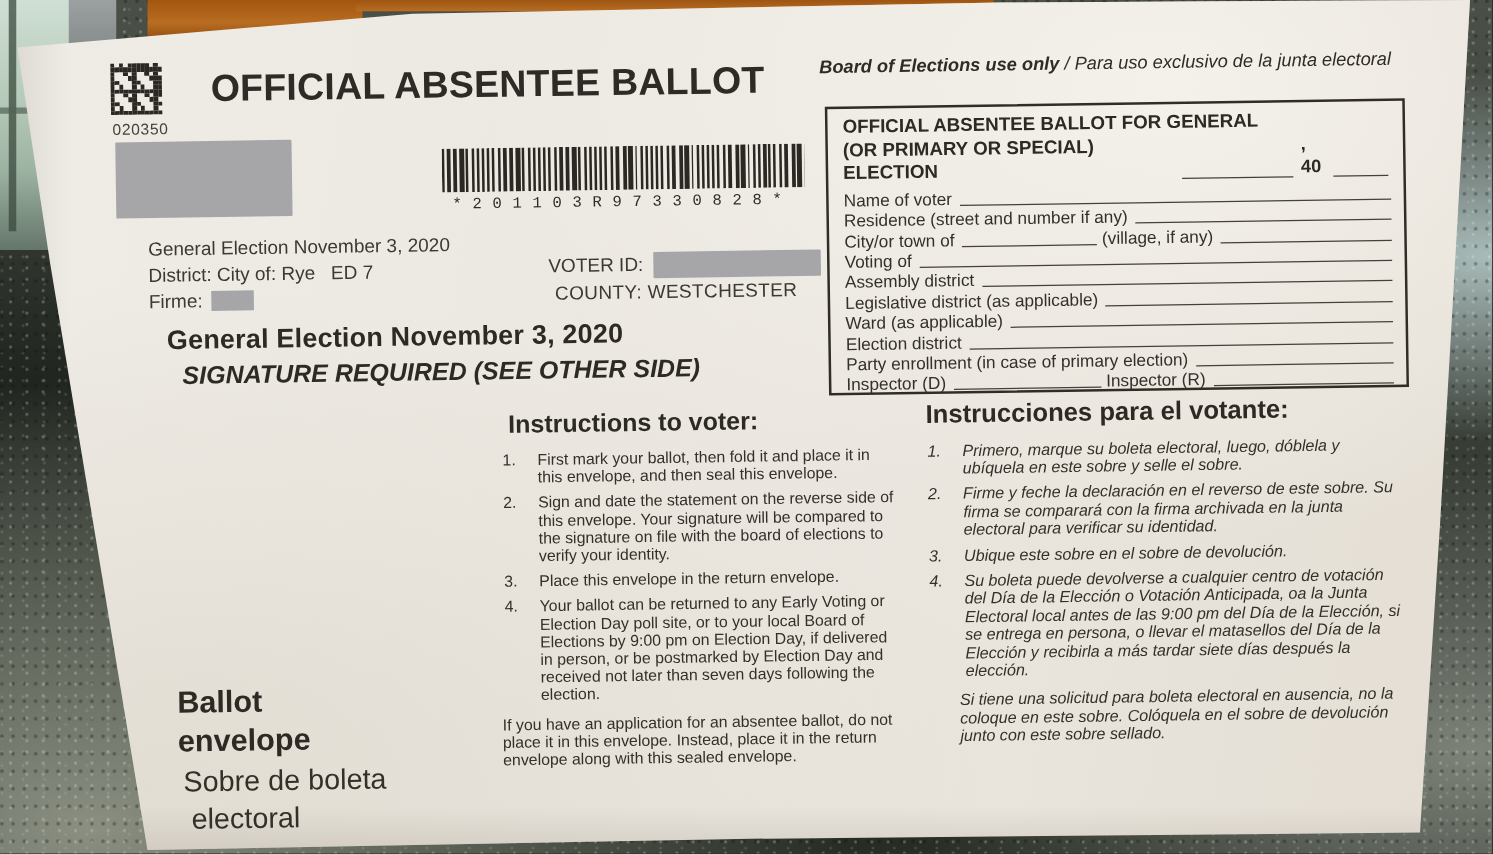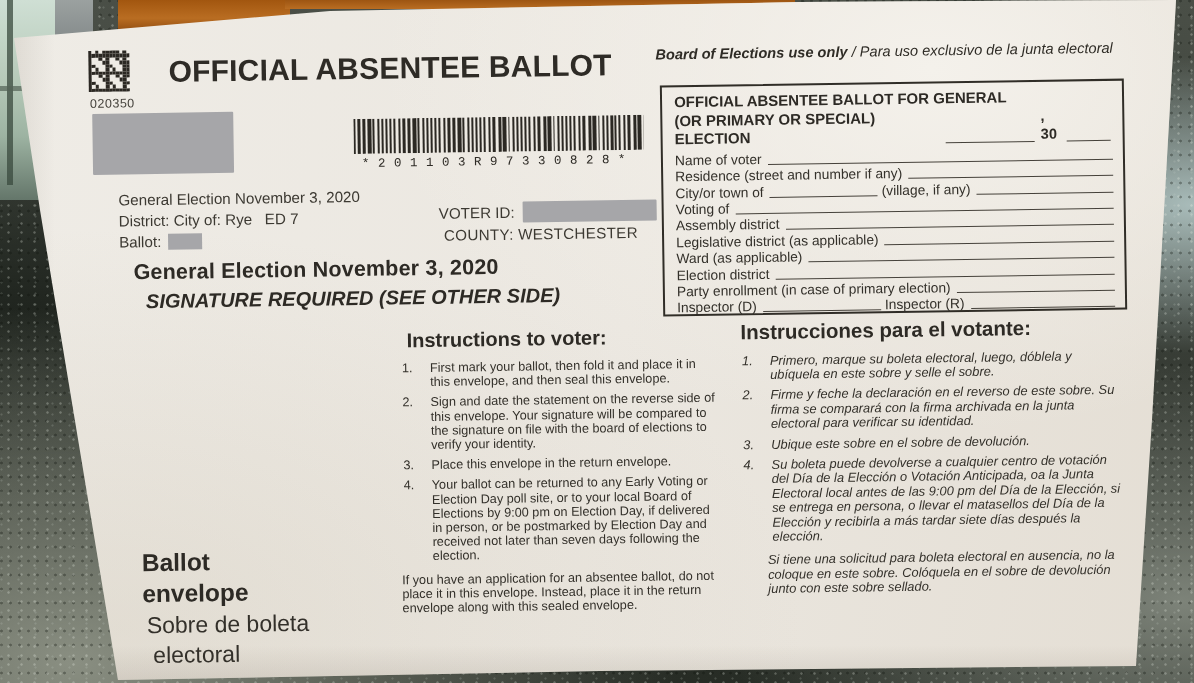--- a/index.html
+++ b/index.html
@@ -345,21 +345,21 @@
           <i style="width: 3px; margin-right: 2.4px;"></i>
           <i style="width: 3px; margin-right: 1.6px;"></i>
           <i style="width: 3.8px; margin-right: 1.6px;"></i>
           <i style="width: 1.6px; margin-right: 3.2px;"></i>
         </div>
       <div class="abs bartext">*201103R97330828*</div>
 
       <div class="abs addr">
         <div>General Election November 3, 2020</div>
         <div>District: City of: Rye&nbsp;&nbsp;&nbsp;ED 7</div>
-        <div><span>Ballot:</span><span class="redact-b"></span></div>
+        <div><span>Firme:</span><span class="redact-b"></span></div>
       </div>
 
       <div class="abs voterid">
         <div class="row">
           <span>VOTER ID:</span>
           <span class="redact-c redact"></span>
         </div>
         <div class="county">COUNTY: WESTCHESTER</div>
       </div>
 
@@ -369,21 +369,21 @@
       <div class="abs board-use">
         <b>Board of Elections use only</b><span> / </span><span>Para uso exclusivo de la junta electoral</span>
       </div>
 
       <div class="abs official-box">
         <div class="box-title">OFFICIAL ABSENTEE BALLOT FOR GENERAL</div>
         <div class="box-title box-title-row">
           <span>(OR PRIMARY OR SPECIAL) ELECTION</span>
           <span class="sp"></span>
           <span class="seg-blank date-blank1"></span>
-          <span class="date-suffix">, 30</span>
+          <span class="date-suffix">, 40</span>
           <span class="seg-blank date-blank2"></span>
         </div>
         <div class="box-rows" id="box-rows">
             <div class="box-row">
               <span class="seg-label">Name of voter</span>
               <span class="seg-blank flex"></span>
             </div>
             <div class="box-row">
               <span class="seg-label">Residence (street and number if any)</span>
               <span class="seg-blank flex"></span>

